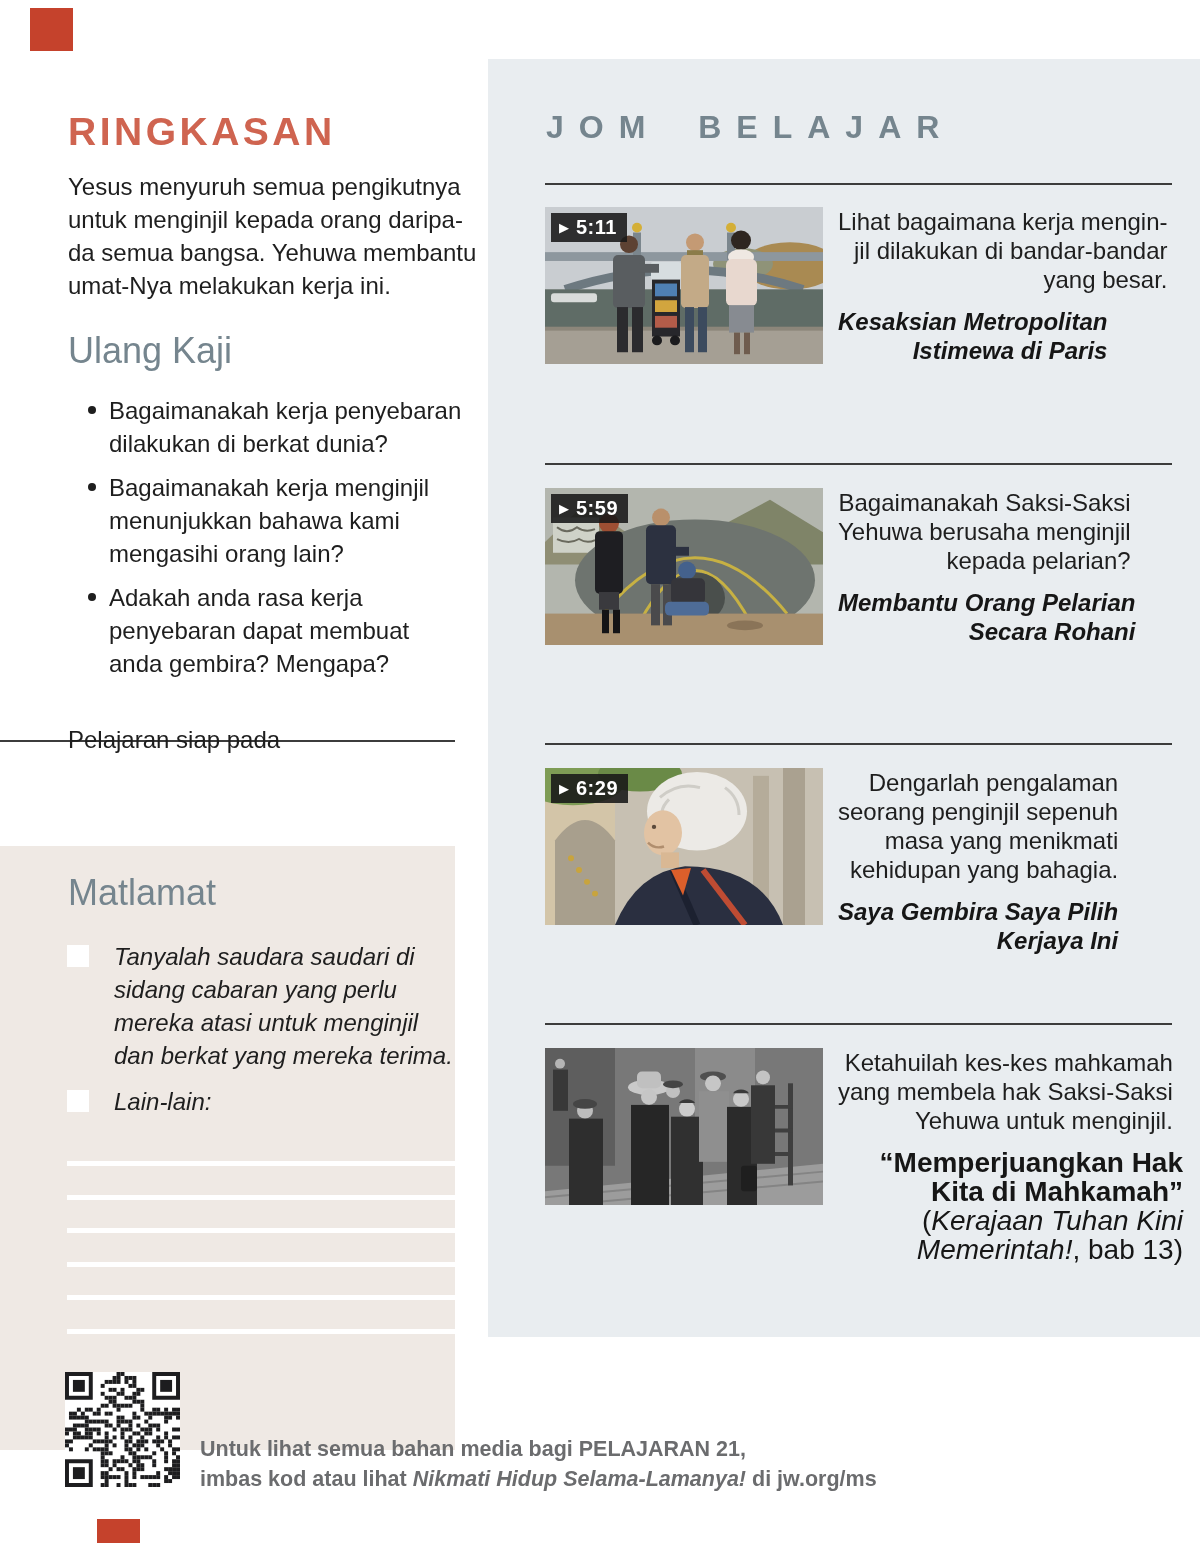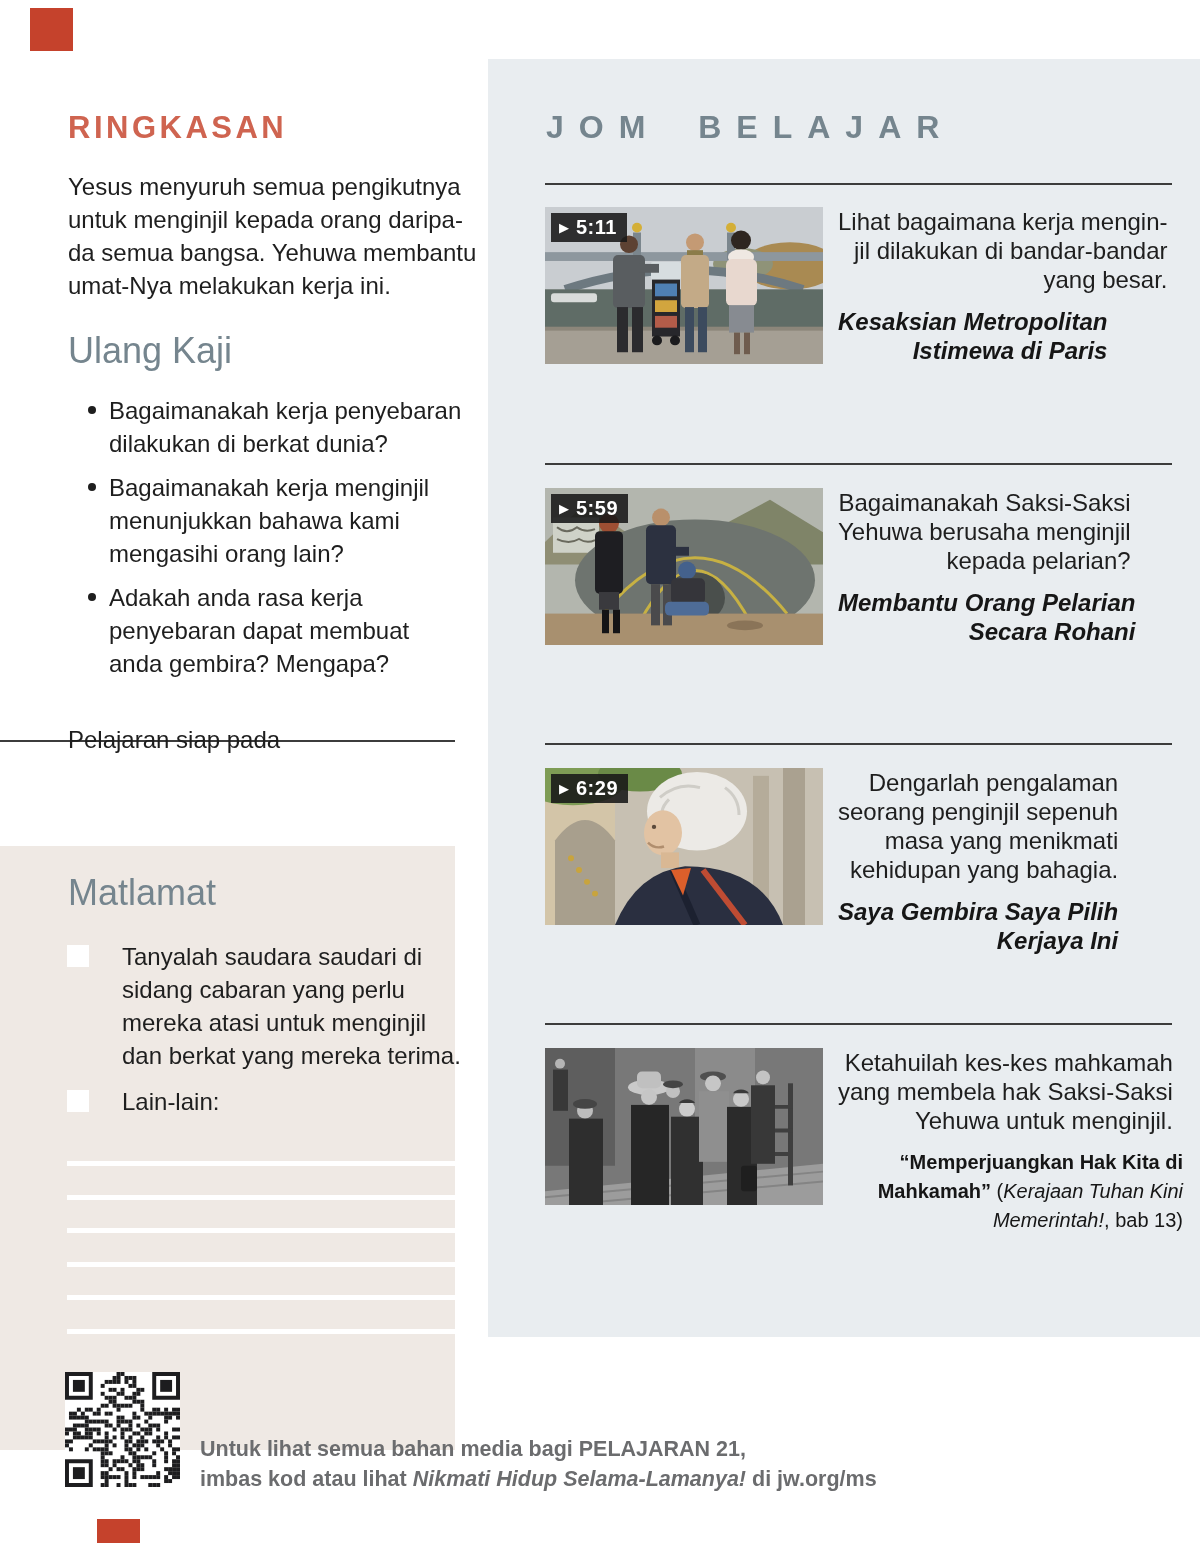--- a/index.html
+++ b/index.html
@@ -5,54 +5,54 @@
   html,body{margin:0;padding:0;}
   body{
     width:1200px;height:1543px;position:relative;background:#ffffff;
     font-family:"Liberation Sans",sans-serif;color:#1e1e1e;overflow:hidden;
   }
   .abs{position:absolute;}
   .lines{white-space:pre-line;width:max-content;}
 
   
   .red-square{width:43px;height:43px;background:#c5422c;}
-  .summary-heading{left:68px;top:110px;font-size:31px;font-weight:bold;letter-spacing:3.5px;color:#cf6450;}
+  .summary-heading{left:68px;top:110px;font-size:39px;font-weight:bold;letter-spacing:3.5px;color:#cf6450;}
   .summary-text{left:68px;top:170px;font-size:24px;line-height:33px;color:#1e1e1e;}
   .section-heading{font-size:36px;font-weight:500;color:#75858e;}
   .review-heading{left:68px;top:330px;}
   .review-list{left:88px;top:394px;}
   .q-item{display:flex;gap:13px;margin-bottom:11px;}
   .dot{width:8px;height:8px;border-radius:50%;background:#1e1e1e;margin-top:12px;flex:none;}
   .q-text{font-size:24px;line-height:33px;}
   .left-divider{left:0;top:740px;width:455px;height:2px;background:#3c3c3c;}
   .completed-label{left:68px;top:726px;font-size:24px;}
   .goal-box{left:0;top:846px;width:455px;height:604px;background:#efe9e4;}
   .goal-heading{left:68px;top:26px;position:absolute;}
   .goal-list{position:absolute;left:67px;top:94px;}
-  .g-item{display:flex;gap:33px;margin-bottom:13px;}
+  .g-item{display:flex;gap:25px;margin-bottom:13px;font-style:italic;}
   .checkbox{width:22px;height:22px;background:#ffffff;margin-top:5px;flex:none;}
   .g-text{font-size:24px;line-height:33px;}
   .write-line{position:absolute;left:67px;width:388px;height:5px;background:#ffffff;}
 
   
   .study-panel{left:488px;top:59px;width:844px;height:1278px;background:#e9edf0;}
   .study-heading{position:absolute;left:58px;top:50px;font-size:32px;font-weight:bold;
     letter-spacing:15px;word-spacing:14px;color:#75858e;}
   .row-divider{position:absolute;left:57px;width:627px;height:2px;background:#3c3c3c;}
   .study-row{position:absolute;left:57px;width:640px;}
   .thumb{position:absolute;left:0;top:0;width:278px;height:157px;overflow:hidden;background:#999;}
   .thumb svg{display:block;width:100%;height:100%;}
   .badge{position:absolute;left:6px;top:6px;height:29px;background:rgba(24,24,24,0.88);
     display:flex;align-items:center;gap:7px;padding:0 10px 0 8px;}
   .badge .tri{color:#ffffff;font-size:13px;line-height:1;}
   .badge .time{color:#ffffff;font-size:20px;font-weight:bold;letter-spacing:0.5px;}
   .row-text{position:absolute;left:293px;top:0;width:345px;text-align:right;}
   .desc{font-size:24px;line-height:29px;color:#1e1e1e;}
   .vtitle{font-size:24px;line-height:29px;font-weight:bold;font-style:italic;color:#161616;margin-top:13px;}
-  .vtitle-mixed{font-size:20px;line-height:29px;color:#161616;margin-top:13px;width:345px;}
+  .vtitle-mixed{font-size:28px;line-height:29px;color:#161616;margin-top:13px;width:345px;}
   .vtitle-mixed .t-b{font-weight:bold;}
   .vtitle-mixed .t-i{font-style:italic;}
 
   
   .qr{left:65px;top:1372px;width:115px;height:115px;}
   .footer-note{left:200px;top:1434px;font-size:21.5px;line-height:30px;font-weight:bold;color:#6b6c6e;}
   .footer-note .it{font-style:italic;}
 </style>
 </head>
 <body>

